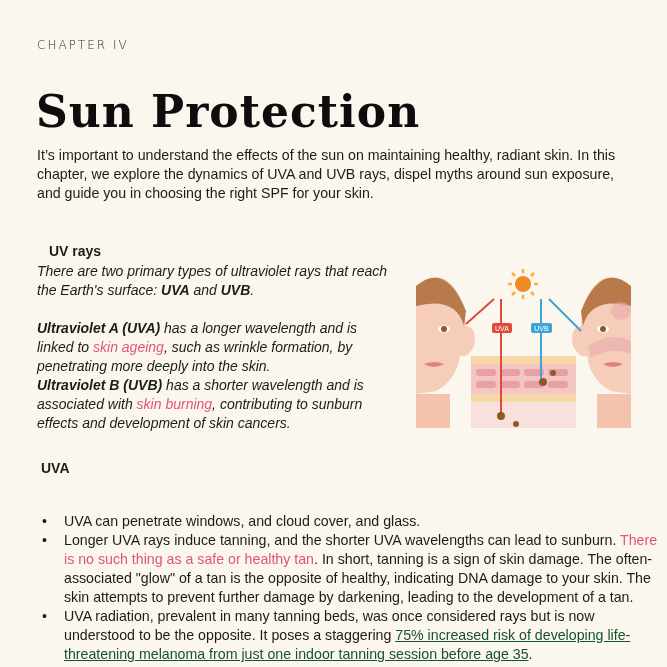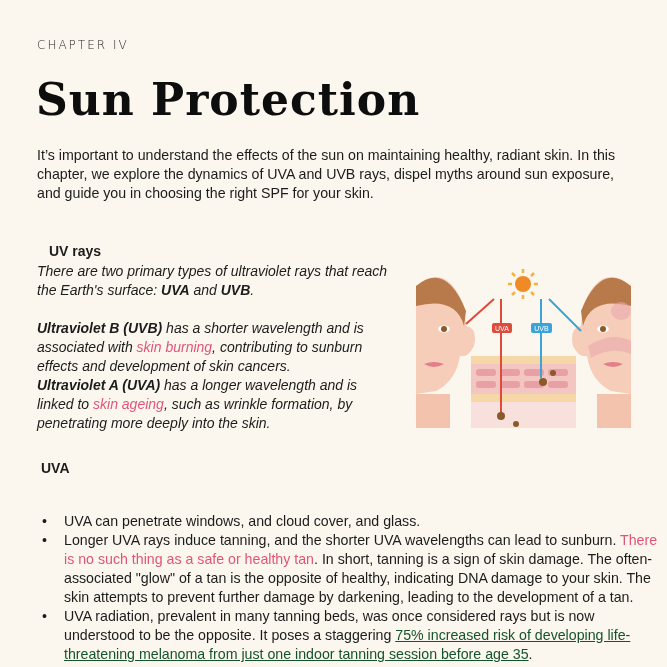--- a/index.html
+++ b/index.html
@@ -1,18 +1,18 @@
 <!DOCTYPE html>
 <html><head>
 <meta charset="utf-8">
 <style>
   html, body { margin:0; padding:0; }
   body { width:667px; height:667px; overflow:hidden; background:#fcf7ee; color:#1c1c1c; font-family:"Liberation Sans", sans-serif; position:relative; }
   .chapter { position:absolute; left:37px; top:38px; font-size:12px; letter-spacing:2px; color:#2a2a2a; font-family:"DejaVu Sans", sans-serif; font-weight:300; }
-  .title { position:absolute; left:36px; top:74px; font-size:44px; font-family:"DejaVu Serif", serif; font-weight:bold; letter-spacing:1px; color:#0d0d0d; margin:0; }
+  .title { position:absolute; left:36px; top:86px; font-size:44px; font-family:"DejaVu Serif", serif; font-weight:bold; letter-spacing:1px; color:#0d0d0d; margin:0; }
   .intro { position:absolute; left:37px; top:146px; width:600px; font-size:14.2px; line-height:19px; margin:0; }
   .h-uv { position:absolute; left:37px; top:231px; font-size:14px; font-weight:bold; margin:12px; }
   .col { position:absolute; left:37px; top:262px; width:355px; font-size:14px; line-height:19px; }
   .col p { margin:0;font-style:italic; }
   .gap { height:19px; }
   .pink { color:#e05577; }
   .ulink { color:#14532d; text-decoration:underline; }
   .figure { position:absolute; left:416px; top:266px; width:215px; height:162px; }
   .h-uva { position:absolute; left:41px; top:460px; font-size:14px; font-weight:bold; margin:0; }
   ul.bullets { position:absolute; left:37px; top:512px; width:600px; margin:0; padding:0 0 0 27px; list-style:none; font-size:14.2px; line-height:19px; }
@@ -23,22 +23,22 @@
 <body>
 
 <div class="chapter">CHAPTER IV</div>
 <h1 class="title">Sun Protection</h1>
 <p class="intro">It’s important to understand the effects of the sun on maintaining healthy, radiant skin. In this chapter, we explore the dynamics of UVA and UVB rays, dispel myths around sun exposure, and guide you in choosing the right SPF for your skin.</p>
 
 <h3 class="h-uv">UV rays</h3>
 <div class="col">
   <p><span>There are two primary types of ultraviolet rays that reach the Earth's surface: </span><b>UVA</b><span> and </span><b>UVB</b><span>.</span></p>
   <div class="gap"></div>
+  <p><b>Ultraviolet A (UVA)</b><span> has a longer wavelength and is linked to </span><span class="pink">skin ageing</span><span>, such as wrinkle formation, by penetrating more deeply into the skin.</span></p>
   <p><b>Ultraviolet B (UVB)</b><span> has a shorter wavelength and is associated with </span><span class="pink">skin burning</span><span>, contributing to sunburn effects and development of skin cancers.</span></p>
-  <p><b>Ultraviolet A (UVA)</b><span> has a longer wavelength and is linked to </span><span class="pink">skin ageing</span><span>, such as wrinkle formation, by penetrating more deeply into the skin.</span></p>
 </div>
 
 <div class="figure">
   <svg width="215" height="162" viewBox="0 0 215 162">
 
     <path d="M0 20 Q30 -5 48 40 L50 60 Q62 62 58 80 Q52 92 44 90 Q40 115 20 125 L0 128 Z" fill="#f6cdb8"></path>
     <path d="M0 20 Q30 -5 50 45 L48 60 Q40 30 0 40 Z" fill="#b87a4b"></path>
     <ellipse cx="28" cy="63" rx="6" ry="3.5" fill="#fff"></ellipse>
       <circle cx="28" cy="63" r="3" fill="#8a5a2b"></circle>
     <path d="M8 98 Q18 94 28 98 Q18 104 8 98Z" fill="#e27f8a"></path>

